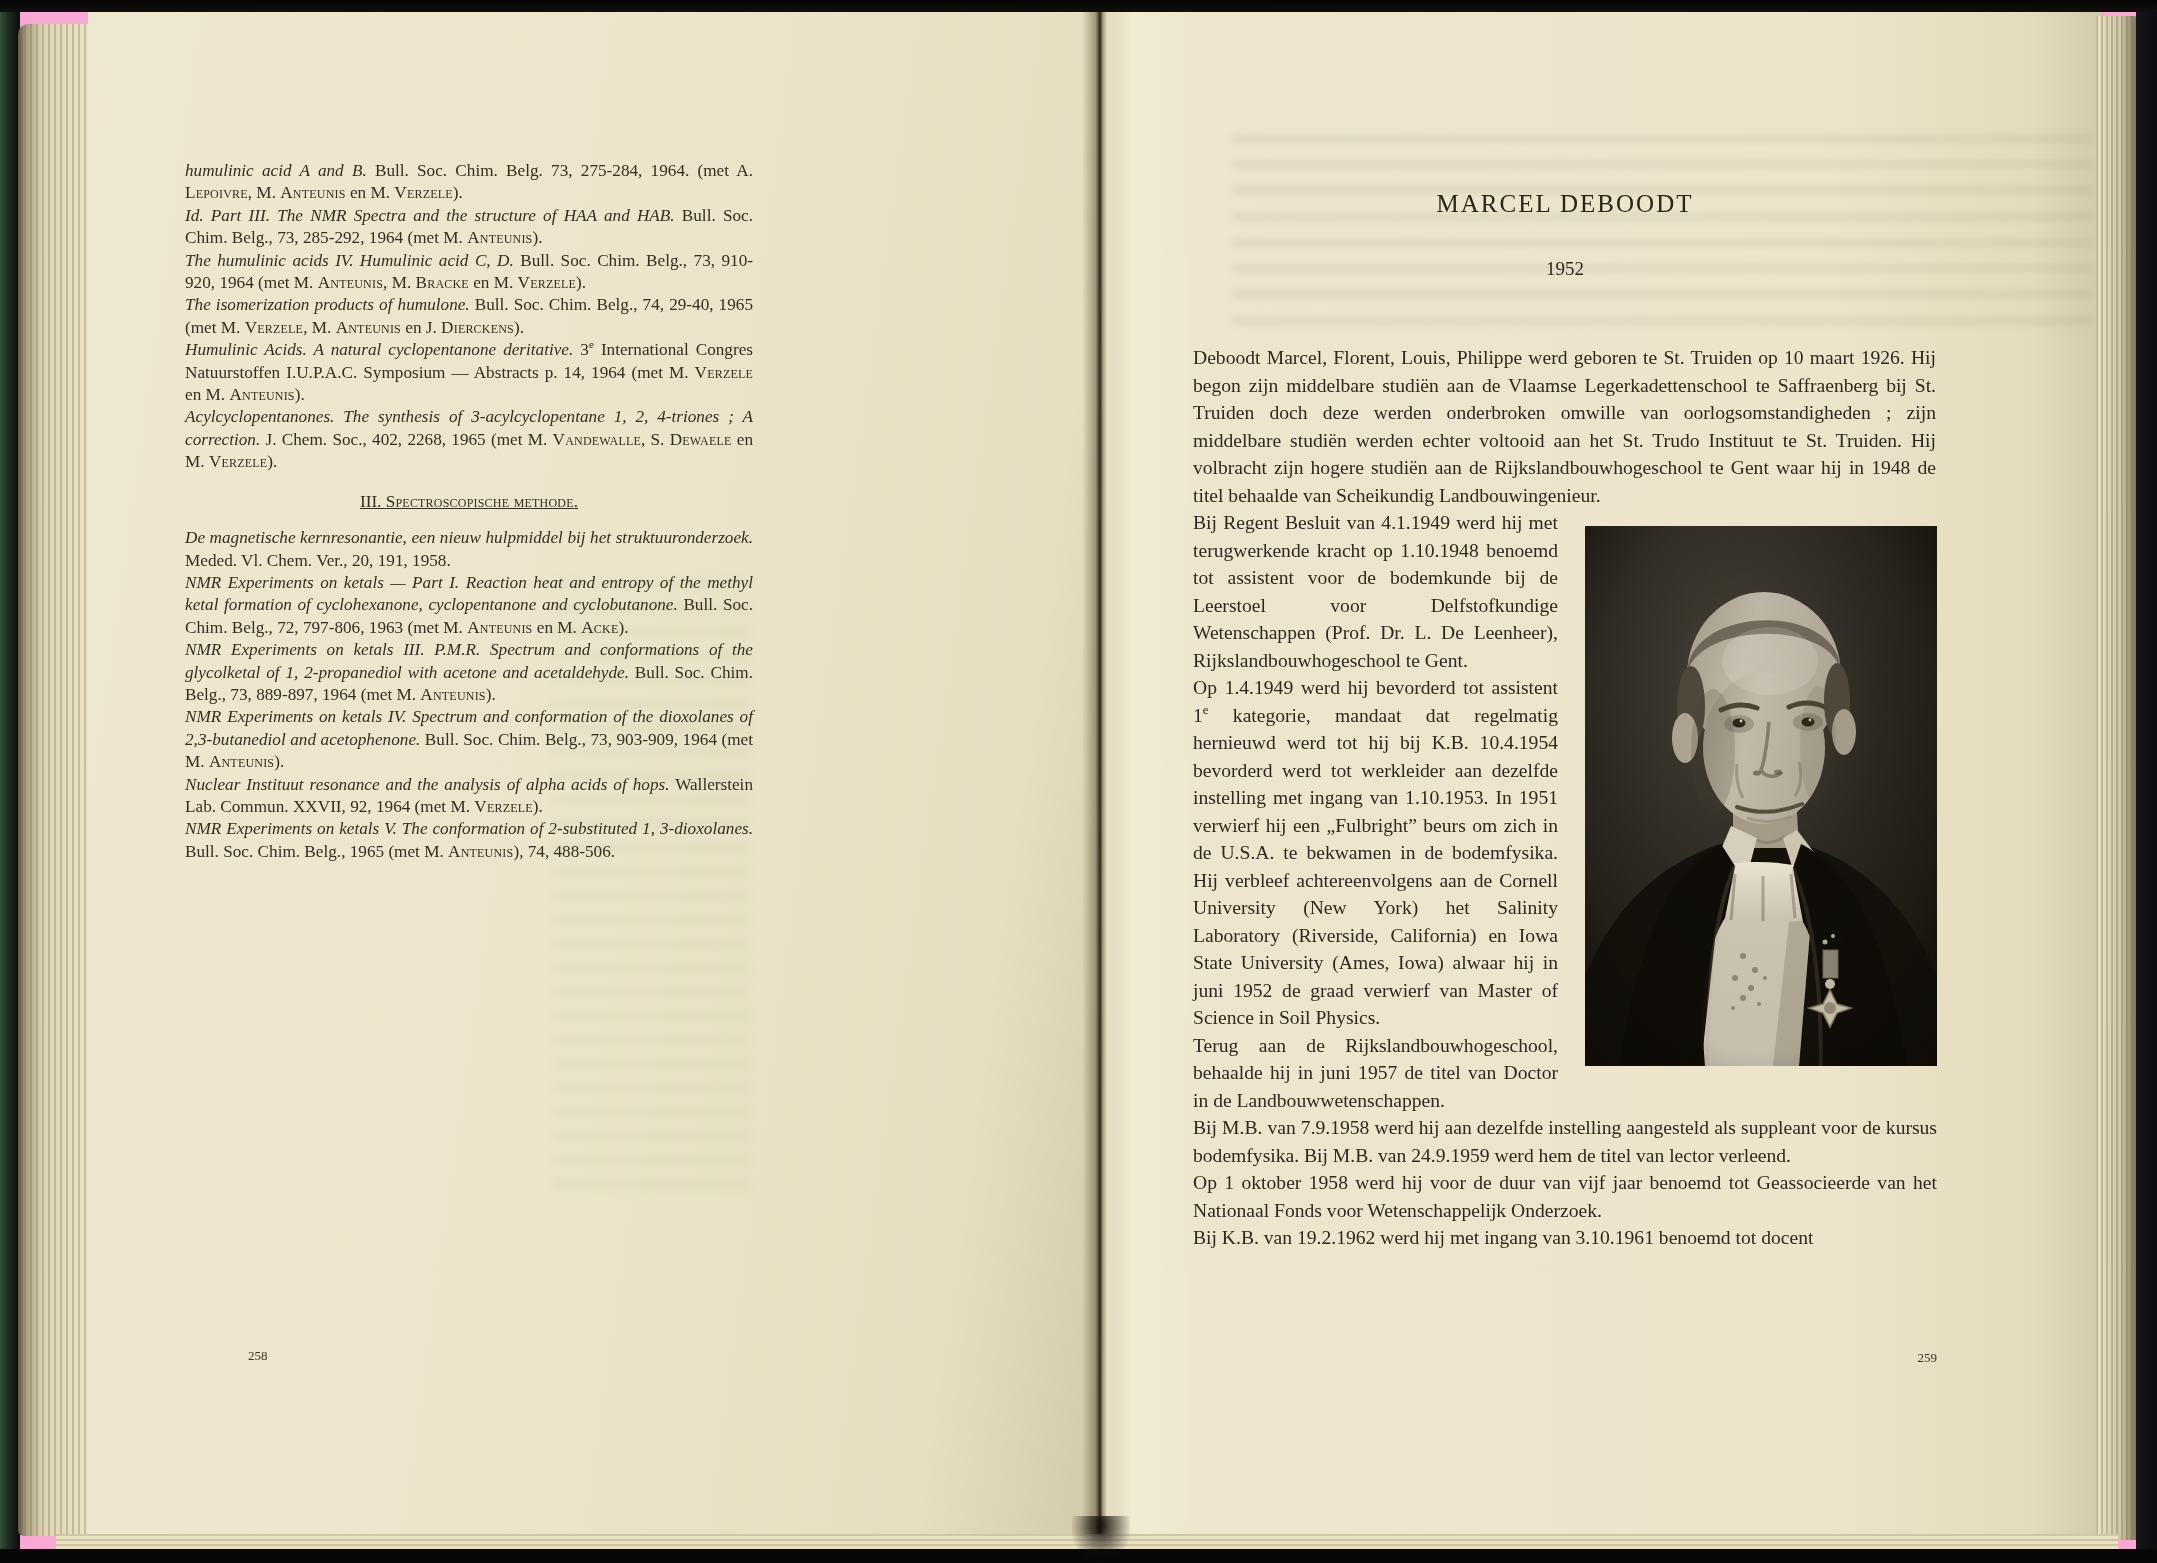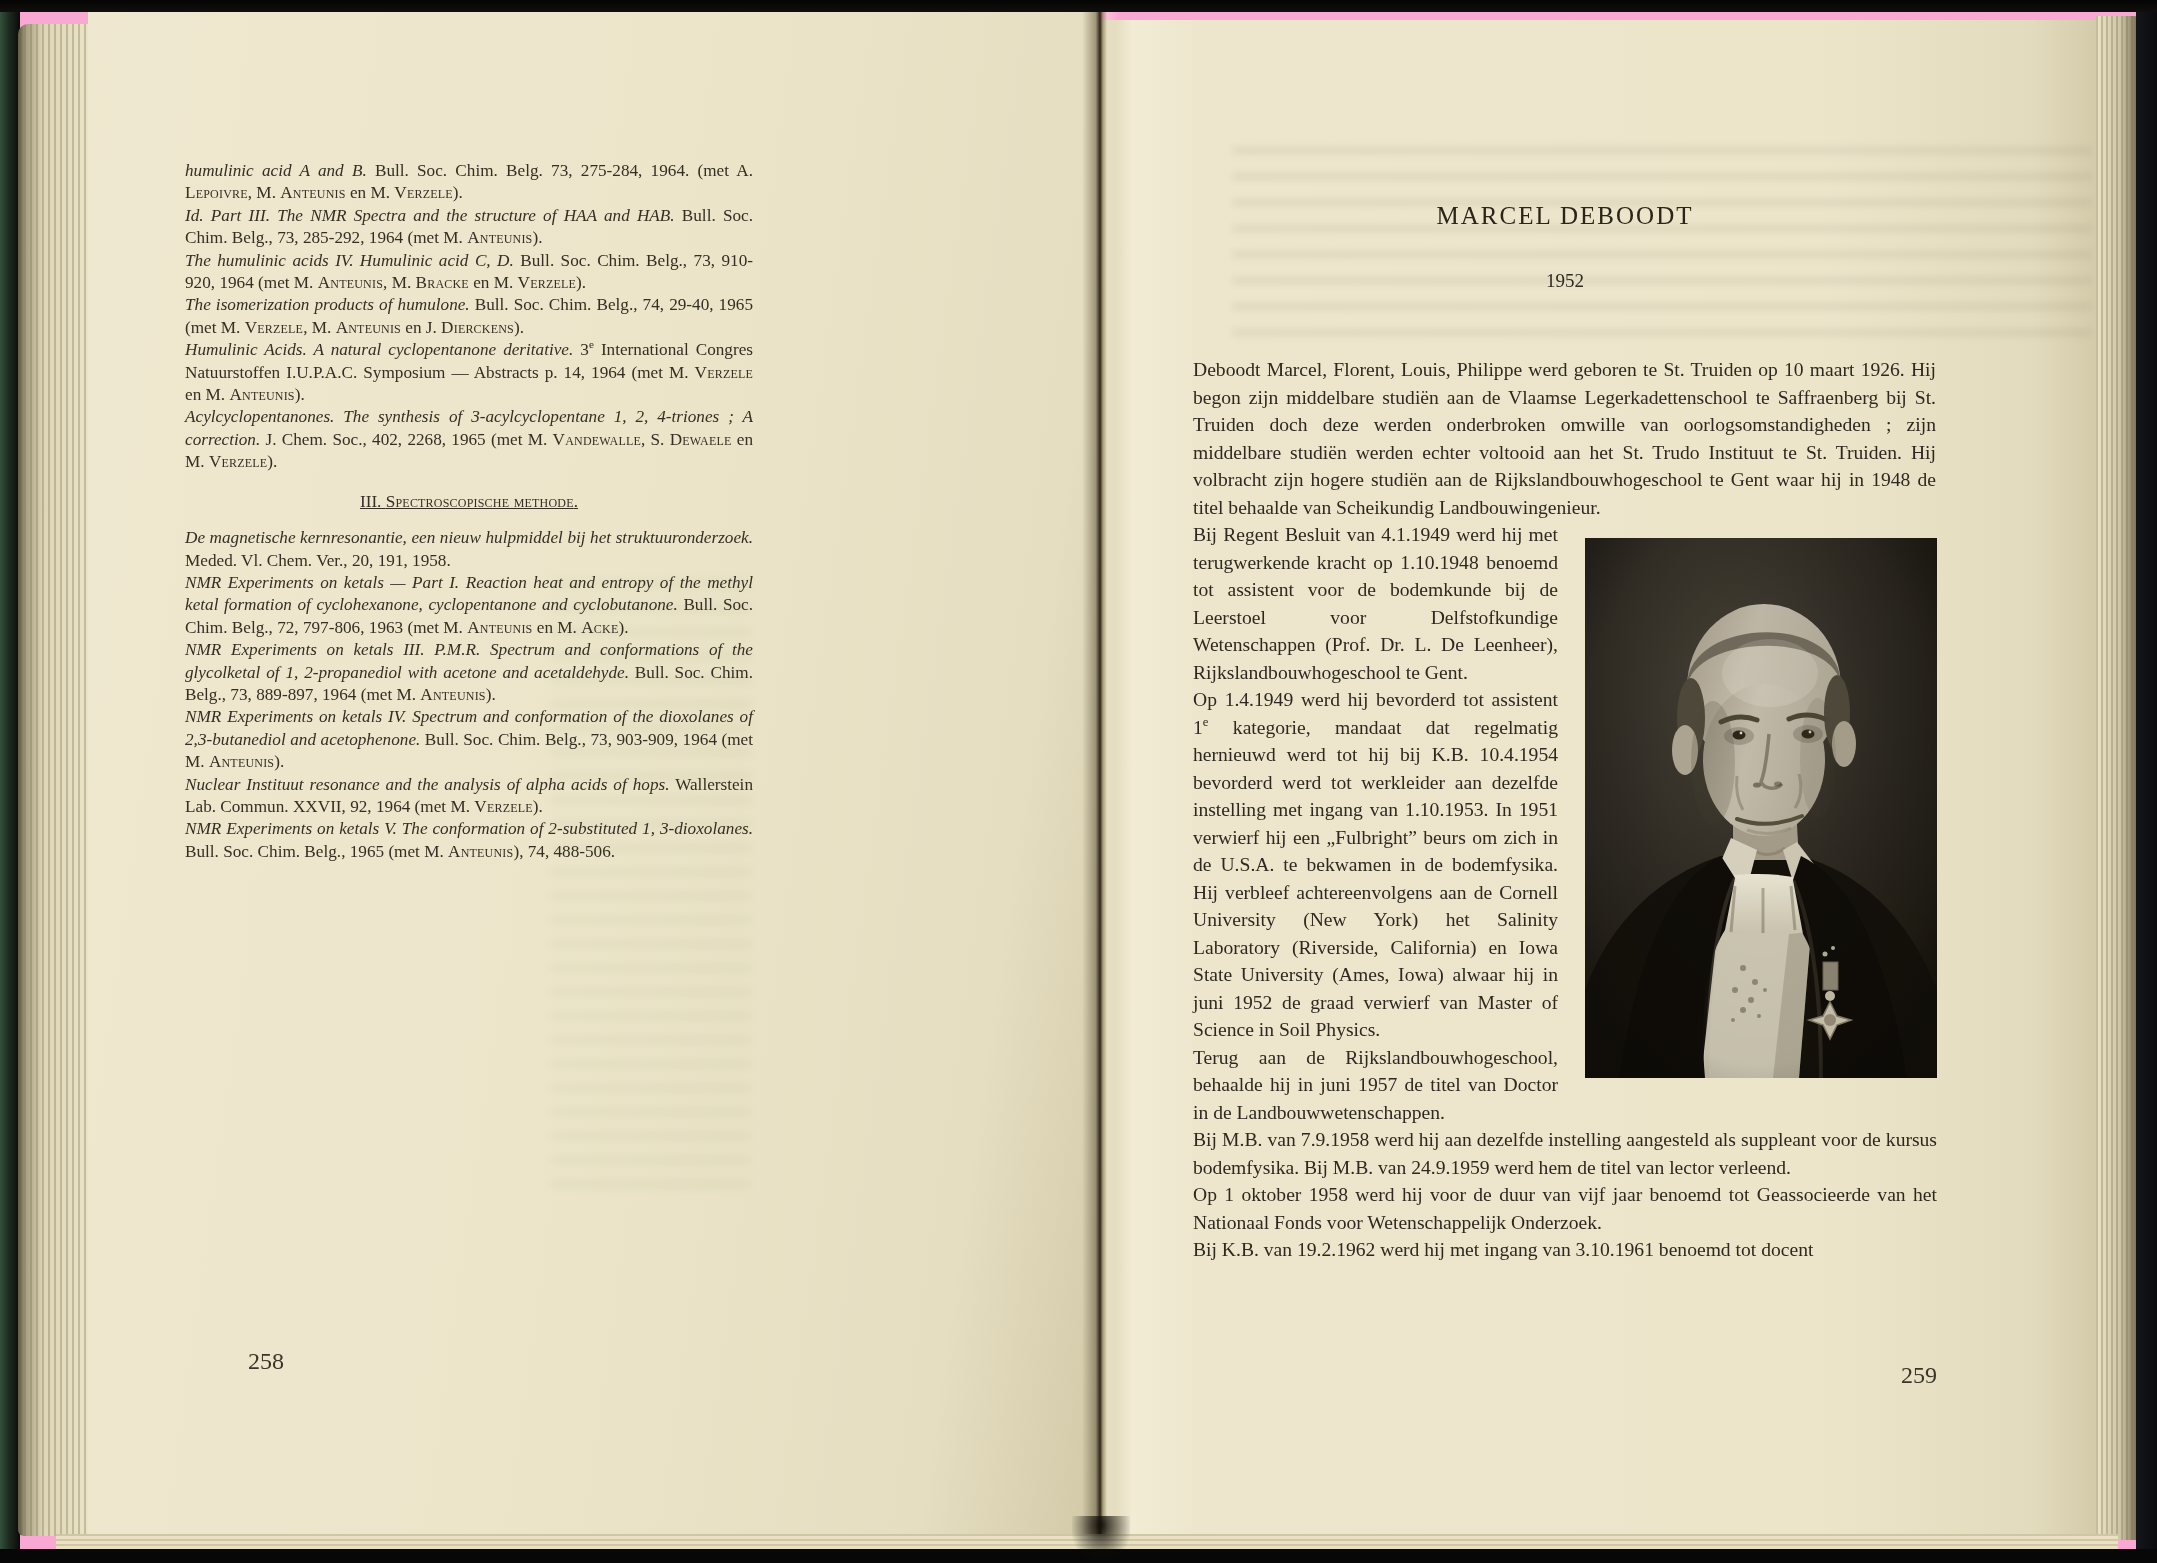--- a/index.html
+++ b/index.html
@@ -24,41 +24,41 @@
     background:repeating-linear-gradient(0deg,#cfc6a5 0 2px,#e9e1c2 2px 5px);z-index:5;}
   .gutter{position:absolute;left:1082px;top:0;width:36px;height:1563px;z-index:4;
     background:linear-gradient(90deg,rgba(60,52,30,0) 0%,rgba(72,62,36,0.45) 38%,#2c2617 50%,
                rgba(120,105,62,0.50) 58%,rgba(248,241,219,0.35) 70%,rgba(60,52,30,0) 100%);}
   .gutter-notch{position:absolute;left:1072px;top:1516px;width:58px;height:47px;z-index:7;
     background:radial-gradient(ellipse at 50% 20%,rgba(18,15,9,0.95),rgba(18,15,9,0) 75%);}
 
   
   .page-l{position:absolute;left:88px;top:10px;width:1012px;height:1528px;
     background:linear-gradient(98deg,#efe8d0 0%,#ece5ca 50%,#e6dec1 85%,#d3caa9 99%);}
-  .page-r{position:absolute;left:1102px;top:20px;width:1000px;height:1532px;
+  .page-r{position:absolute;left:1102px;top:8px;width:1000px;height:1532px;
     background:linear-gradient(90deg,#d8cfae 0%,#f2ecd5 3%,#ede6cd 10%,#ece5ca 72%,#e3dbbd 93%,#d2c9a8 100%);}
 
   
   .ghost-r{position:absolute;left:130px;top:126px;width:860px;height:205px;opacity:0.55;
     background:repeating-linear-gradient(180deg,rgba(125,118,96,0.18) 0 9px,rgba(0,0,0,0) 9px 26px);
     filter:blur(3px);}
   .ghost-l{position:absolute;left:462px;top:570px;width:200px;height:620px;opacity:0.6;
     background:repeating-linear-gradient(180deg,rgba(118,140,84,0.13) 0 8px,rgba(0,0,0,0) 8px 24px);
     filter:blur(4px);}
 
   
   .biblio{position:absolute;left:97px;top:150px;width:568px;font-size:17.2px;line-height:22.4px;
     color:#342e23;text-align:justify;}
   .biblio p{margin:0;}
   .sec-heading{margin:17px 0 14px 0 !important;text-align:center;text-decoration:underline;}
   .seg-i{font-style:italic;}
   .seg-sc{font-variant:small-caps;letter-spacing:0.2px;}
   .seg-sup{font-size:0.65em;vertical-align:super;line-height:0;}
 
-  .pageno{position:absolute;font-size:24px;color:#3a3429;}
+  .pageno{position:absolute;font-size:13px;color:#3a3429;}
   .pageno-l{left:160px;top:1338px;}
   .pageno-r{left:91px;top:1342px;width:744px;text-align:right;}
 
   
   .bio{position:absolute;left:91px;top:182px;width:744px;color:#2e2820;}
   .bio h1{margin:0;font-size:25px;font-weight:normal;letter-spacing:2px;text-align:center;color:#2b2519;}
   .year{margin-top:40px;text-align:center;font-size:19px;}
   .bio-body{margin-top:64px;font-size:19.6px;line-height:27.5px;text-align:justify;}
   .bio-body p{margin:0;}
   .float-spacer{float:right;width:1px;height:182px;}

